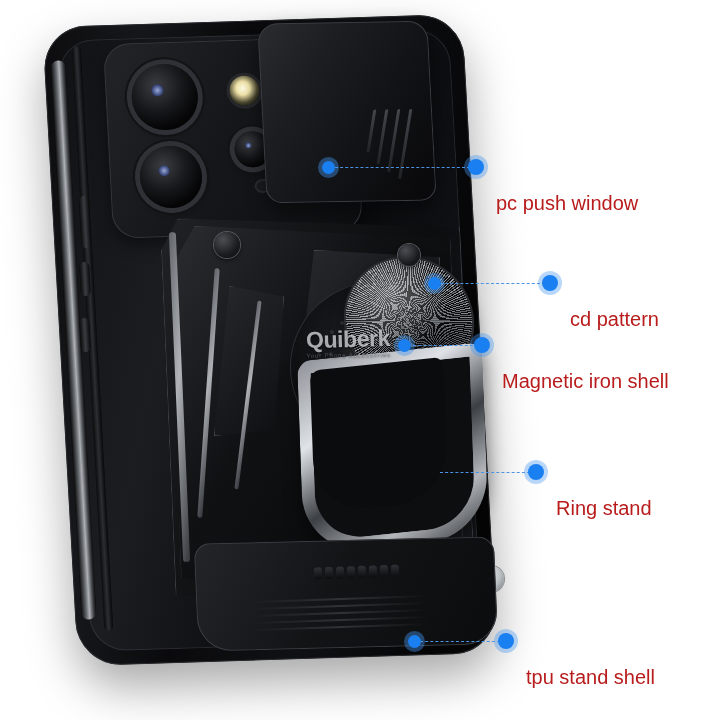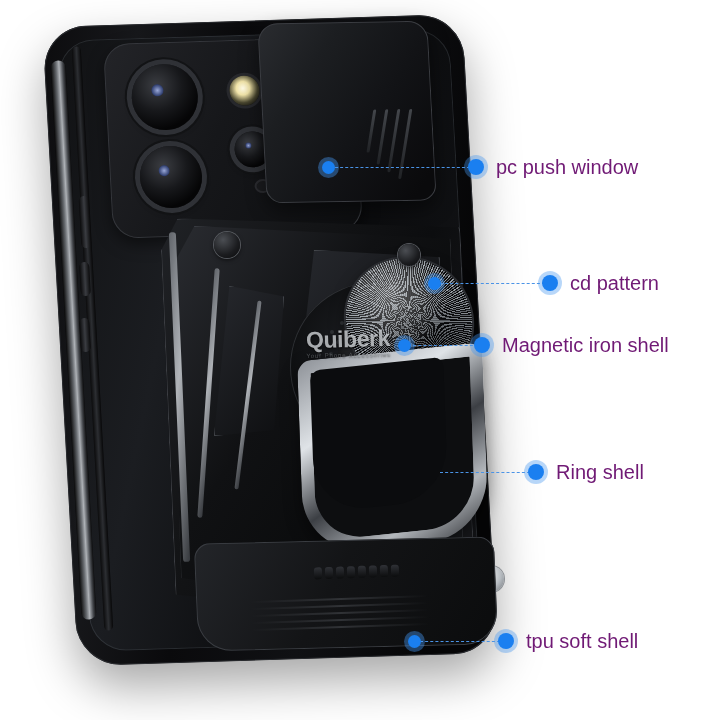--- a/index.html
+++ b/index.html
@@ -189,22 +189,22 @@
     color:rgba(200,206,212,.34);margin-top:-1px;
   }
 
   
   .callout{position:absolute;}
   .dot{position:absolute;width:16px;height:16px;border-radius:50%;
     background:#1a7ff0;
     box-shadow:0 0 0 4px rgba(68,150,240,.38);}
   .dot.anchor{width:13px;height:13px;box-shadow:0 0 0 4px rgba(68,150,240,.42);}
   .dash{position:absolute;height:0;border-top:1.6px dashed #4a93e6;}
-  .clabel{position:absolute;color:#701a75;font-size:20px;white-space:nowrap;
-    font-family:"Liberation Sans","DejaVu Sans",sans-serif;}
+  .clabel{position:absolute;color:#b91c1c;font-size:20px;white-space:nowrap;
+    font-family:"Liberation Sans","DejaVu Sans",sans-serif;margin-top:36px;}
 </style>
 </head>
 <body>
 
 <div id="stage">
 
   <div class="art">
 
     <div class="shell">
       <div class="shell-inner"></div>
@@ -360,23 +360,23 @@
   <div class="callout">
     <div class="dash" style="left:408px;top:345px;width:70px;"></div>
     <div class="dot anchor" style="left:398px;top:339px;"></div>
     <div class="dot" style="left:474px;top:337px;"></div>
     <div class="clabel" style="left:502px;top:334px;">Magnetic iron shell</div>
   </div>
 
   <div class="callout">
     <div class="dash" style="left:440px;top:472px;width:90px;"></div>
     <div class="dot" style="left:528px;top:464px;"></div>
-    <div class="clabel" style="left:556px;top:461px;">Ring shell</div>
+    <div class="clabel" style="left:556px;top:461px;">Ring stand</div>
   </div>
 
   <div class="callout">
     <div class="dash" style="left:420px;top:641px;width:80px;"></div>
     <div class="dot anchor" style="left:408px;top:635px;"></div>
     <div class="dot" style="left:498px;top:633px;"></div>
-    <div class="clabel" style="left:526px;top:630px;">tpu soft shell</div>
+    <div class="clabel" style="left:526px;top:630px;">tpu stand shell</div>
   </div>
 
 </div>
 
 </body></html>

